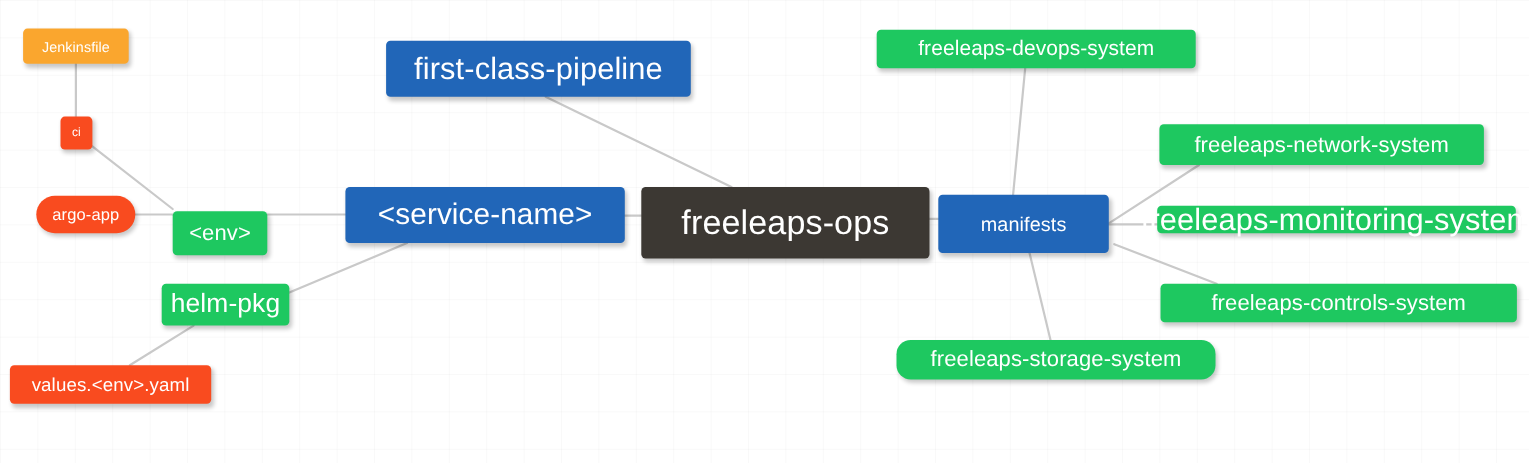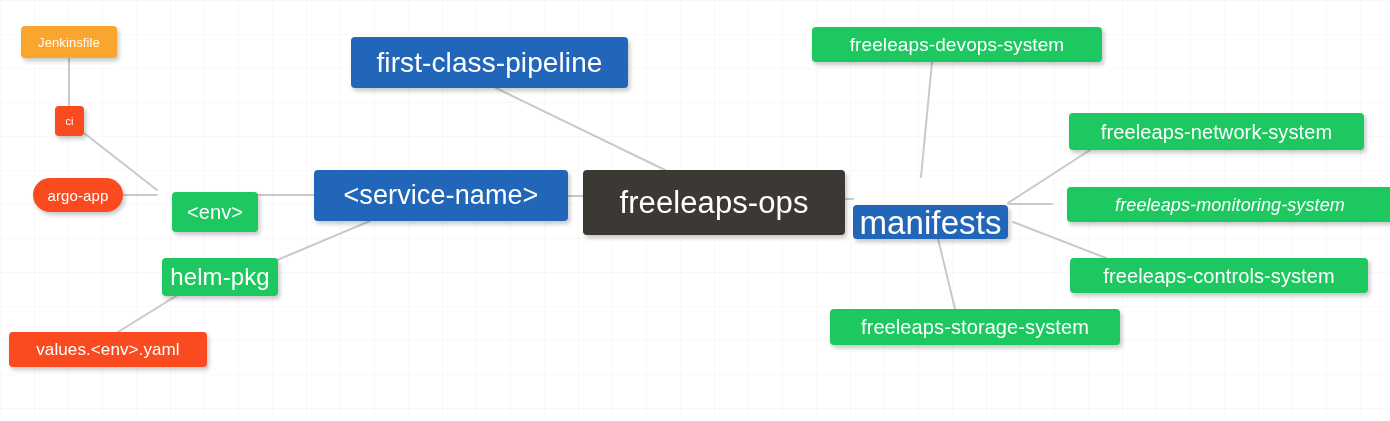--- a/index.html
+++ b/index.html
@@ -32,21 +32,21 @@
     color:#ffffff;
     border-radius:4px;
     box-shadow:2px 3px 4px rgba(0,0,0,0.22);
     white-space:nowrap;
     line-height:1;
     letter-spacing:0.1px;
     user-select:none;
   }
   .n-root   {background:#3C3833;}
   .n-blue   {background:#2166B8;}
-  .n-green  {background:#1EC860;margin-left:15px;}
+  .n-green  {background:#1EC860;}
   .n-orange {background:#FAA62E;text-align:center;}
   .n-red    {background:#F94B1F;}
 </style>
 </head>
 <body>
 
 <div id="canvas">
   <svg id="edges" width="1390" height="421" viewBox="0 0 1390 421" xmlns="http://www.w3.org/2000/svg">
       <line x1="69" y1="58" x2="69" y2="106" stroke="#C9C9C9" stroke-width="2" stroke-linecap="round"></line>
       <line x1="84" y1="133" x2="157" y2="190" stroke="#C9C9C9" stroke-width="2" stroke-linecap="round"></line>
@@ -72,44 +72,44 @@
       </div>
       <div class="node n-red" style="left: 33px; top: 178px; width: 90px; height: 34px; font-size: 15px; border-radius: 17px;">
         <span>argo-app</span>
       </div>
       <div class="node n-green" style="left: 157px; top: 192px; width: 86px; height: 40px; font-size: 20px;">
         <span>&lt;env&gt;</span>
       </div>
       <div class="node n-green" style="left: 147px; top: 258px; width: 116px; height: 38px; font-size: 24px;">
         <span>helm-pkg</span>
       </div>
-      <div class="node n-red" style="left: 9px; top: 332px; width: 198px; height: 35px; font-size: 17px;">
+      <div class="node n-red" style="left: 9px; top: 332px; width: 183px; height: 35px; font-size: 17px;">
         <span>values.&lt;env&gt;.yaml</span>
       </div>
       <div class="node n-blue" style="left: 315px; top: 37px; width: 277px; height: 51px; font-size: 28px; margin-left: 36px;">
         <span>first-class-pipeline</span>
       </div>
       <div class="node n-blue" style="left: 314px; top: 170px; width: 254px; height: 51px; font-size: 27px; justify-content: center;">
         <span>&lt;service-name&gt;</span>
       </div>
       <div class="node n-root" style="left: 583px; top: 170px; width: 262px; height: 65px; font-size: 31px;">
         <span>freeleaps-ops</span>
       </div>
-      <div class="node n-blue" style="left: 853px; top: 177px; width: 155px; height: 34px; font-size: 33px; margin-top: 28px;">
+      <div class="node n-blue" style="left: 853px; top: 177px; width: 155px; height: 53px; font-size: 18px;">
         <span>manifests</span>
       </div>
       <div class="node n-green" style="left: 797px; top: 27px; width: 290px; height: 35px; font-size: 19px;">
         <span>freeleaps-devops-system</span>
       </div>
       <div class="node n-green" style="left: 1054px; top: 113px; width: 295px; height: 37px; font-size: 20px; align-items: center;">
         <span>freeleaps-network-system</span>
       </div>
-      <div class="node n-green" style="left: 1052px; top: 187px; width: 326px; height: 35px; font-size: 18px; font-style: italic;">
+      <div class="node n-green" style="left: 1052px; top: 187px; width: 326px; height: 25px; font-size: 28px;">
         <span>freeleaps-monitoring-system</span>
       </div>
-      <div class="node n-green" style="left: 1055px; top: 258px; width: 298px; height: 35px; font-size: 20px;">
+      <div class="node n-green" style="left: 1055px; top: 258px; width: 324px; height: 35px; font-size: 20px;">
         <span>freeleaps-controls-system</span>
       </div>
-      <div class="node n-green" style="left: 815px; top: 309px; width: 290px; height: 36px; font-size: 20px;">
+      <div class="node n-green" style="left: 815px; top: 309px; width: 290px; height: 36px; font-size: 20px; border-radius: 13px;">
         <span>freeleaps-storage-system</span>
       </div>
     </div>
 </div>
 
 </body></html>

